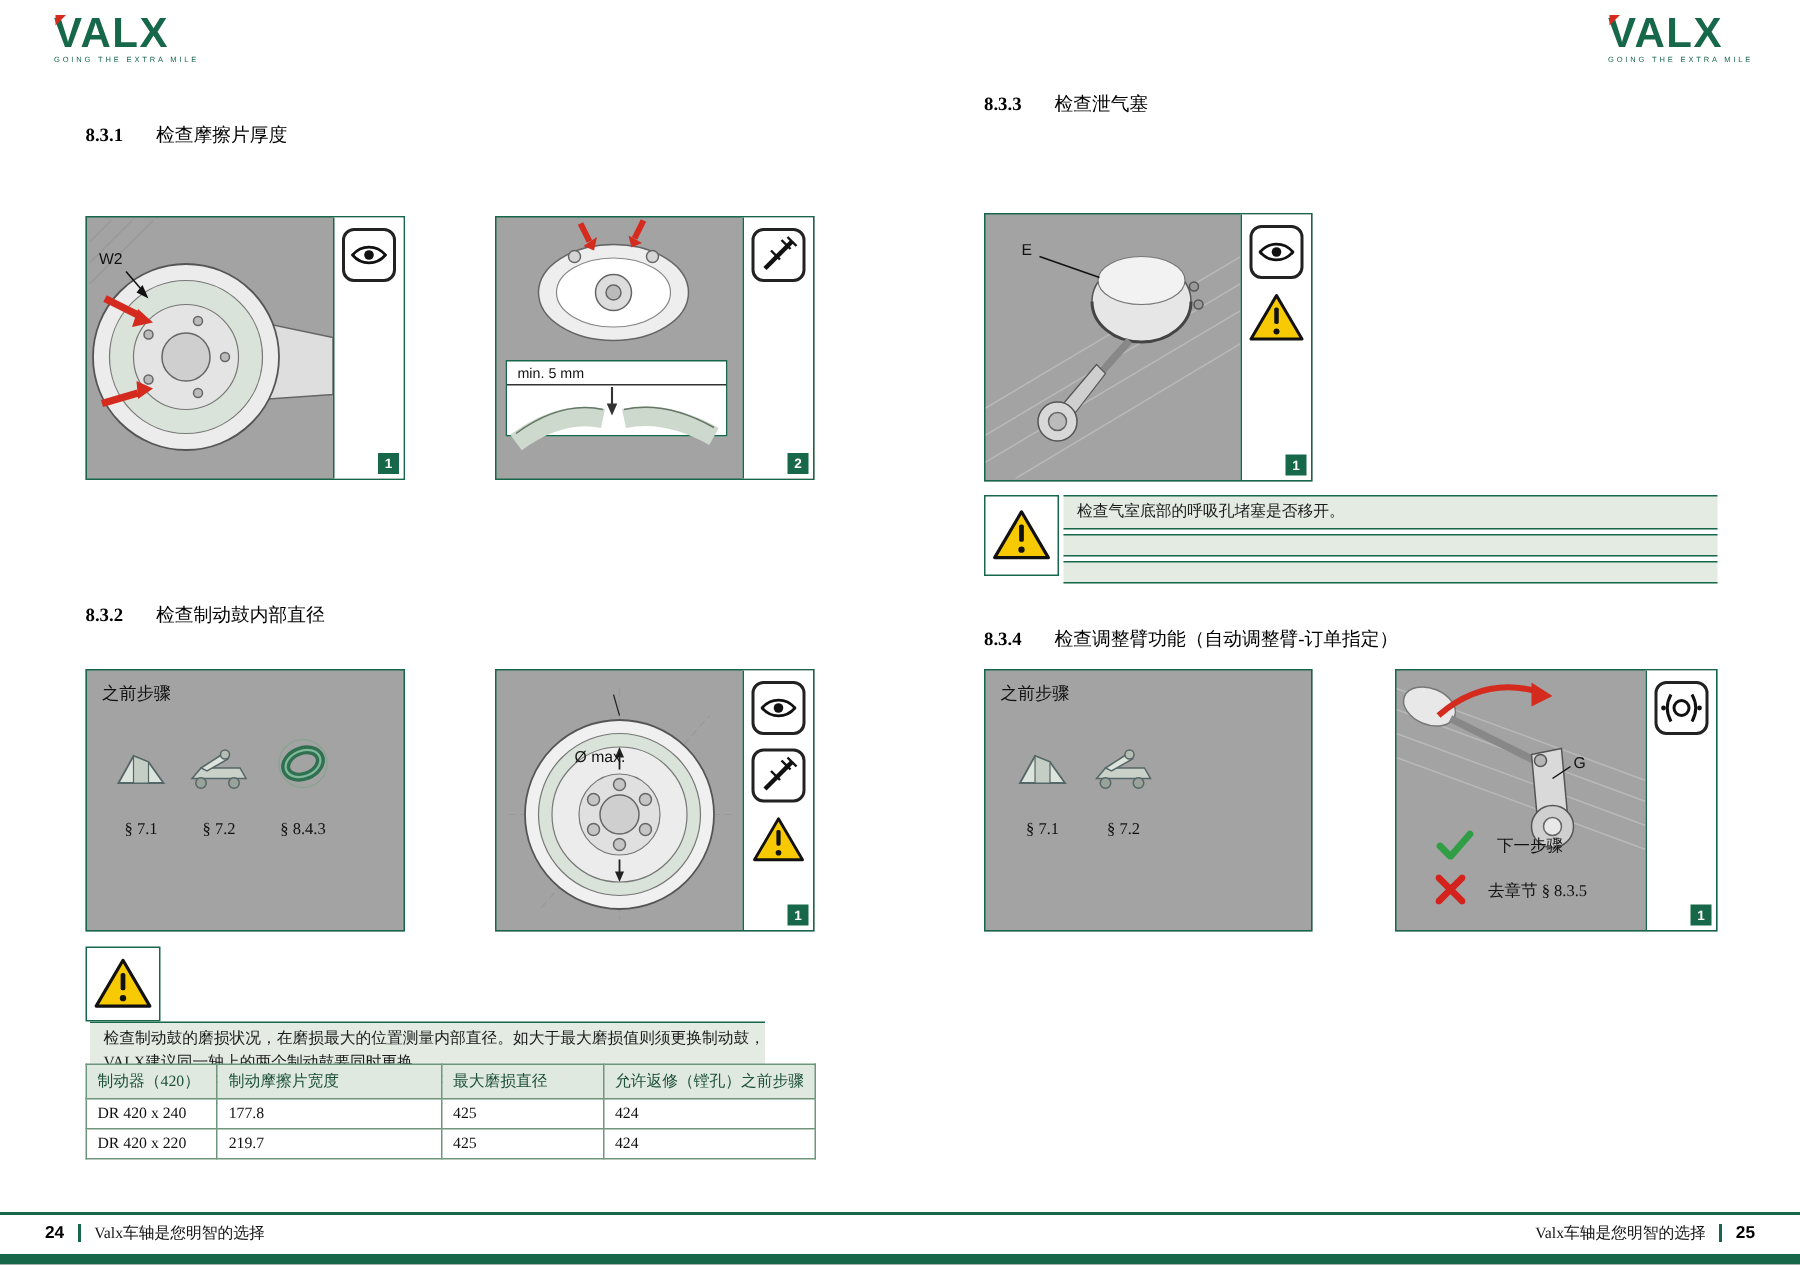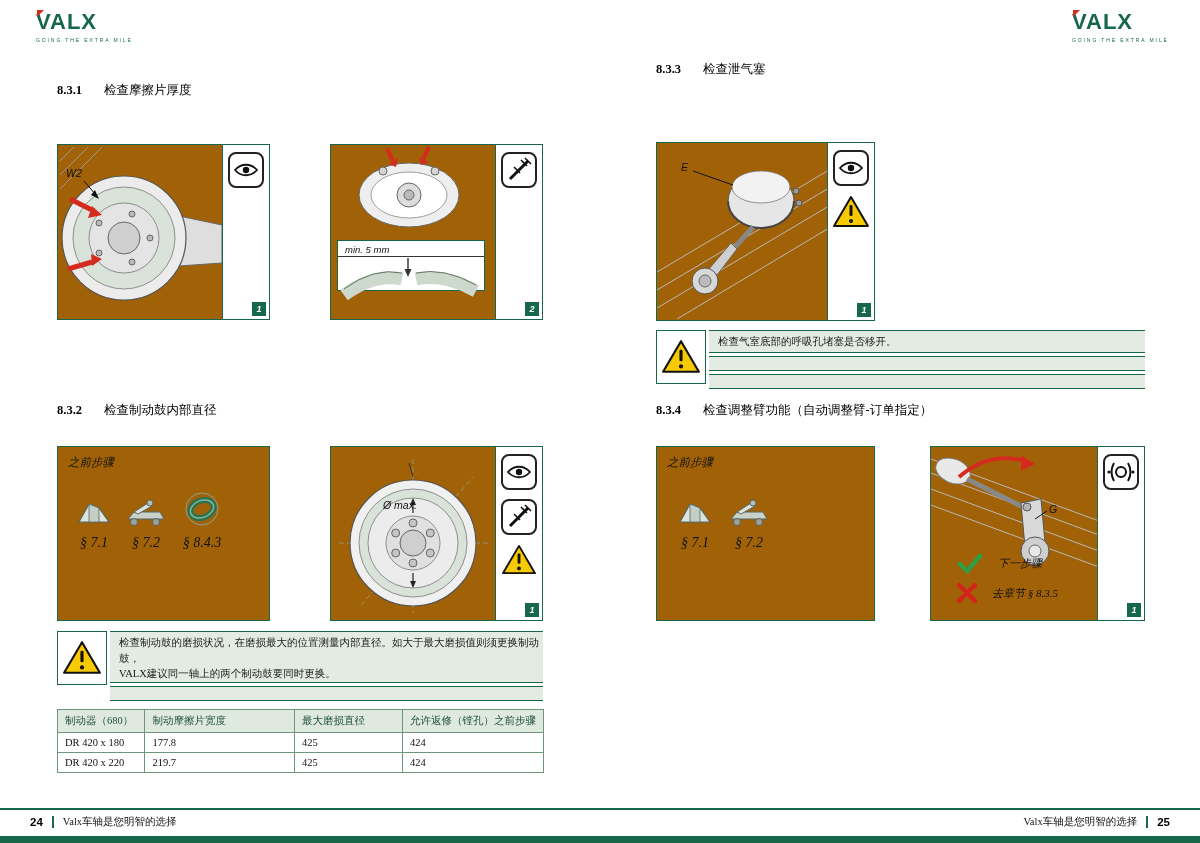--- a/index.html
+++ b/index.html
@@ -6,34 +6,34 @@
   html,body { background:#888; }
   .page {
     position:relative; width:1200px; height:843px; background:#ffffff;
     font-family:"Liberation Serif","DejaVu Serif",serif; color:#111;
     margin:0 auto; overflow:hidden;
   }
   
   .logo { position:absolute; top:8px; width:96px; }
   .logo-word {
     font-family:"Liberation Sans","DejaVu Sans",sans-serif;
-    font-weight:900; font-size:22px; letter-spacing:1px; color:#17684a;
+    font-weight:900; font-size:28px; letter-spacing:1px; color:#17684a;
     line-height:28px; position:relative;
   }
   .logo-accent { position:absolute; left:1px; top:2px; width:0; height:0;
     border-left:7px solid #d42b1e; border-bottom:7px solid transparent; }
   .logo-tagline {
     display:block; font-family:"Liberation Sans",sans-serif; font-size:5px;
     letter-spacing:1.9px; color:#17684a; margin-top:1px; white-space:nowrap;
   }
   
   .heading { position:absolute; font-size:12.5px; color:#000; white-space:nowrap; }
   .heading .num { font-weight:bold; margin-right:22px; }
   
-  .figure { position:absolute; border:1.5px solid #17684a; background:#a16207;font-style:italic; }
+  .figure { position:absolute; border:1.5px solid #17684a; background:#a3a3a3; }
   .fig-main { position:absolute; left:0; top:0; bottom:0; right:47px; overflow:hidden; }
   .fig-main.full { right:0; }
   .fig-strip { position:absolute; top:0; right:0; bottom:0; width:47px;
     border-left:1.5px solid #17684a; display:flex; flex-direction:column;
     align-items:center; padding-top:7px; gap:9px; background:#fff; }
   .icon-box { width:36px; height:36px; border:2px solid #222; border-radius:8px;
     display:flex; align-items:center; justify-content:center; background:#fff; }
   .badge { position:absolute; right:3px; bottom:3px; width:14px; height:14px;
     background:#17684a; color:#fff; font-family:"Liberation Sans",sans-serif;
     font-size:9px; font-weight:bold; display:flex; align-items:center; justify-content:center; }
@@ -42,21 +42,21 @@
   
   .minpanel { position:absolute; left:6px; top:95px; width:148px; height:51px;
     border:1.5px solid #17684a; background:#fff; }
   .min-label { display:block; font-family:"Liberation Sans",sans-serif;
     font-size:9.5px; padding:3px 0 1px 7px; }
   .min-line { border-bottom:1px solid #333; width:100%; }
   
   .prev-title { position:absolute; left:10px; top:8px; font-size:11.5px; }
   .step { position:absolute; top:40px; width:52px; text-align:center; }
   .step-icon { height:40px; display:flex; align-items:flex-end; justify-content:center; }
-  .step-label { display:block; font-size:14px; margin-top:8px; }
+  .step-label { display:block; font-size:11px; margin-top:20px; }
   
   .warnbox { position:absolute; display:flex; align-items:flex-start; }
   .tri-cell { width:50px; height:54px; border:1.5px solid #17684a; flex:0 0 50px;
     display:flex; align-items:center; justify-content:center; background:#fff; }
   .warn-rows { flex:1; margin-left:3px; display:flex; flex-direction:column; gap:3px; }
   .warn-row { background:#e3ebe3; border-top:1px solid #17684a; border-bottom:1px solid #17684a;
     padding-left:9px; font-size:10.5px; color:#1a1a1a; }
   .warn-row.tall { min-height:22px; line-height:21px; }
   .warn-row.twolines { min-height:37px; padding-top:3px; line-height:15.5px; }
   .warn-row.thin { min-height:15px; }
@@ -98,21 +98,21 @@
 
   <div class="heading" style="left:57px; top:61px;margin-top:21px;">
     <span class="num">8.3.1</span><span>检查摩擦片厚度</span>
   </div>
   <div class="heading" style="left:656px; top:61px;">
     <span class="num">8.3.3</span><span>检查泄气塞</span>
   </div>
   <div class="heading" style="left:57px; top:402px;">
     <span class="num">8.3.2</span><span>检查制动鼓内部直径</span>
   </div>
-  <div class="heading" style="left:656px; top:402px;">
+  <div class="heading" style="left:656px; top:418px;">
     <span class="num">8.3.4</span><span>检查调整臂功能（自动调整臂-订单指定）</span>
   </div>
 
   <div class="figure" style="left:57px; top:144px; width:213px; height:176px;">
     <div class="fig-main">
       <svg width="165" height="173" viewBox="0 0 165 173">
         <path d="M2,16 L16,2 M2,30 L30,2 M2,44 L44,2" stroke="#999" stroke-width="1" fill="none"></path>
         <polygon points="78,62 164,80 164,118 78,124" fill="#dedede" stroke="#666" stroke-width="1"></polygon>
         <circle cx="66" cy="93" r="62" fill="#ececec" stroke="#555" stroke-width="1.2"></circle>
         <circle cx="66" cy="93" r="51" fill="#d9e3d9" stroke="#777" stroke-width="0.8"></circle>
@@ -381,21 +381,21 @@
             <path d="M7,4 Q2,13 7,22" fill="none" stroke="#111" stroke-width="2"></path>
             <path d="M21,4 Q26,13 21,22" fill="none" stroke="#111" stroke-width="2"></path>
             <circle cx="2" cy="13" r="1.6" fill="#111"></circle>
             <circle cx="26" cy="13" r="1.6" fill="#111"></circle>
           </svg>
       </div>
     </div>
     <div class="badge">1</div>
   </div>
 
-  <div class="warnbox" style="left:57px; top:631px; width:486px;">
+  <div class="warnbox" style="left:57px; top:631px; width:486px;flex-direction:column;">
     <div class="tri-cell">
       <svg width="40" height="36" viewBox="0 0 38 34">
         <polygon points="19,2 36,31 2,31" fill="#f6c900" stroke="#111" stroke-width="2" stroke-linejoin="round"></polygon>
         <rect x="17.5" y="10" width="3" height="11" rx="1.2" fill="#111"></rect>
           <circle cx="19" cy="26" r="2" fill="#111"></circle>
       </svg>
     </div>
     <div class="warn-rows">
       <div class="warn-row twolines">
         <span style="display:block;">检查制动鼓的磨损状况，在磨损最大的位置测量内部直径。如大于最大磨损值则须更换制动鼓，</span>
@@ -407,29 +407,29 @@
 
   <table class="spec-table" style="left:57px; top:709px; width:487px;">
     <colgroup>
         <col style="width:88px">
         <col style="width:158px">
         <col style="width:112px">
         <col style="width:129px">
       </colgroup>
     <thead>
       <tr>
-        <th>制动器（680）</th>
+        <th>制动器（420）</th>
         <th>制动摩擦片宽度</th>
         <th>最大磨损直径</th>
         <th>允许返修（镗孔）之前步骤</th>
       </tr>
     </thead>
     <tbody>
       <tr>
-        <td>DR 420 x 180</td>
+        <td>DR 420 x 240</td>
         <td>177.8</td>
         <td>425</td>
         <td>424</td>
       </tr>
       <tr>
         <td>DR 420 x 220</td>
         <td>219.7</td>
         <td>425</td>
         <td>424</td>
       </tr>

